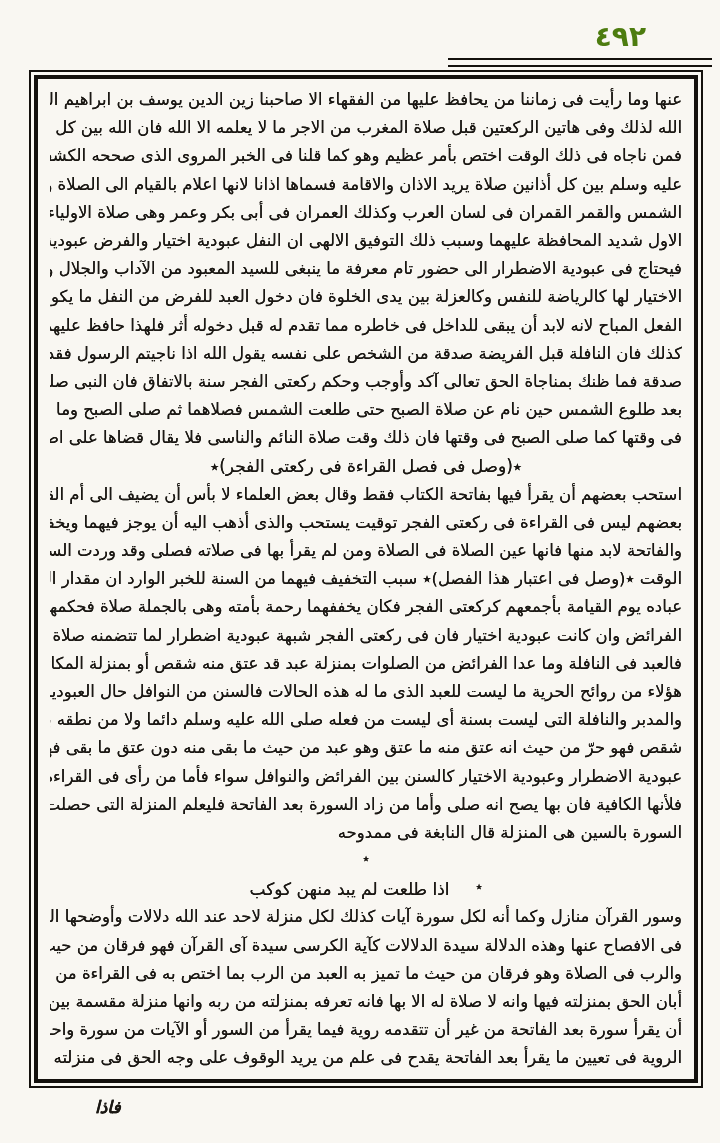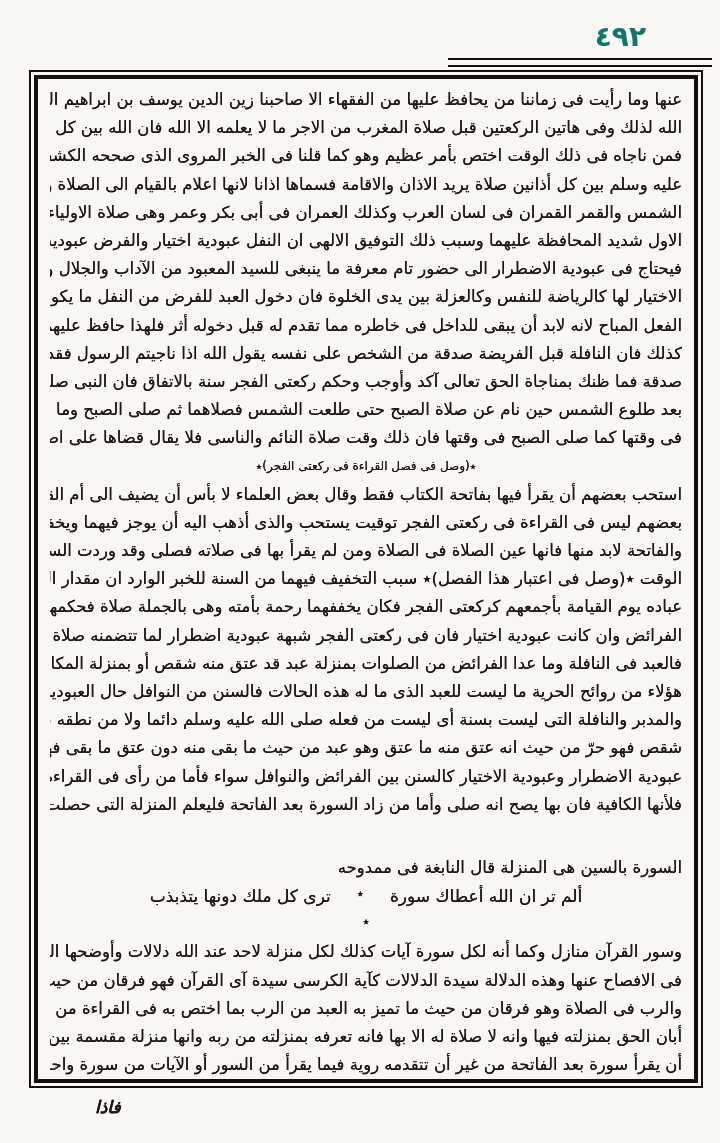--- a/index.html
+++ b/index.html
@@ -8,21 +8,21 @@
     width:720px;height:1143px;
     background:#f9f7f2;
     font-family:"DejaVu Sans", sans-serif;
     color:#1b1814;
     overflow:hidden;
   }
   .page-number{
     position:absolute;top:20px;right:74px;
     font-size:28px;font-weight:bold;
     letter-spacing:1px;
-    color:#0f766e;
+    color:#4d7c0f;
   }
   .page-number-rule{
     position:absolute;top:58px;left:448px;width:264px;height:5px;
     border-top:2px solid #14110d;border-bottom:2px solid #14110d;
   }
   .frame-outer{
     position:absolute;top:70px;left:29px;right:17px;bottom:55px;
     border:2px solid #14110d;
     padding:3px;
     box-sizing:border-box;
@@ -40,25 +40,25 @@
     line-height:28.2px;
     text-shadow:0 0 0.5px currentColor;
   }
   .line{
     height:28.2px;
     overflow:hidden;
     text-align:justify;
     text-align-last:justify;
     white-space:nowrap;
   }
-  .line.end{text-align:right;text-align-last:right;white-space:normal;margin-top:35px;}
+  .line.end{text-align:right;text-align-last:right;white-space:normal;}
   .heading{
     height:28.2px;overflow:hidden;
     text-align:center;text-align-last:center;
-    font-size:12px;
+    font-size:17px;
   }
   .poetry-line{
     height:28.2px;overflow:hidden;
     display:flex;justify-content:center;align-items:center;
     gap:26px;
     font-size:17px;
   }
   .poetry-sep{font-size:13px;position:relative;top:-2px;}
   .catchword{
     position:absolute;bottom:26px;left:95px;
@@ -104,26 +104,25 @@
         <div class="line">الفرائض وان كانت عبودية اختيار فان فى ركعتى الفجر شبهة عبودية اضطرار لما تتضمنه صلاة النفل من الفرائض</div>
         <div class="line">فالعبد فى النافلة وما عدا الفرائض من الصلوات بمنزلة عبد قد عتق منه شقص أو بمنزلة المكاتب أو بمنزلة المدبر فان فى</div>
         <div class="line">هؤلاء من روائح الحرية ما ليست للعبد الذى ما له هذه الحالات فالسنن من النوافل حال العبودية فيها حال المكاتب</div>
         <div class="line">والمدبر والنافلة التى ليست بسنة أى ليست من فعله صلى الله عليه وسلم دائما ولا من نطقه بتعيينه بمنزلة عبد عتق منه</div>
         <div class="line">شقص فهو حرّ من حيث انه عتق منه ما عتق وهو عبد من حيث ما بقى منه دون عتق ما بقى فهذه حالة فى العبودية بين</div>
         <div class="line">عبودية الاضطرار وعبودية الاختيار كالسنن بين الفرائض والنوافل سواء فأما من رأى فى القراءة فيها الفاتحة فقط</div>
         <div class="line">فلأنها الكافية فان بها يصح انه صلى وأما من زاد السورة بعد الفاتحة فليعلم المنزلة التى حصلت له من هذه الخاصة لان</div>
         <div class="line end">السورة بالسين هى المنزلة قال النابغة فى ممدوحه</div>
 
         <div class="poetry-line">
-          <span>ألم تر ان الله أعطاك سورة</span>
           <span class="poetry-sep">٭</span>
-          <span>ترى كل ملك دونها يتذبذب</span>
         </div>
         <div class="poetry-line">
           <span class="poetry-sep">٭</span>
+          <span>اذا طلعت لم يبد منهن كوكب</span>
         </div>
 
         <div class="line">وسور القرآن منازل وكما أنه لكل سورة آيات كذلك لكل منزلة لاحد عند الله دلالات وأوضحها المعرفة بالله فالتأييد</div>
         <div class="line">فى الافصاح عنها وهذه الدلالة سيدة الدلالات كآية الكرسى سيدة آى القرآن فهو فرقان من حيث ما اجتمع العبد</div>
         <div class="line">والرب فى الصلاة وهو فرقان من حيث ما تميز به العبد من الرب بما اختص به فى القراءة من الصلاة والعبد فى الفاتحة قد</div>
         <div class="line">أبان الحق بمنزلته فيها وانه لا صلاة له الا بها فانه تعرفه بمنزلته من ربه وانها منزلة مقسمة بين عبد ورب كما ثبت فينبغى للعبد</div>
         <div class="line">أن يقرأ سورة بعد الفاتحة من غير أن تتقدمه روية فيما يقرأ من السور أو الآيات من سورة واحدة أو من سور فان تقدم</div>
         <div class="line">الروية فى تعيين ما يقرأ بعد الفاتحة يقدح فى علم من يريد الوقوف على وجه الحق فى منزلته عند الله فهو الخاطر الاول</div>
 
       </div>

